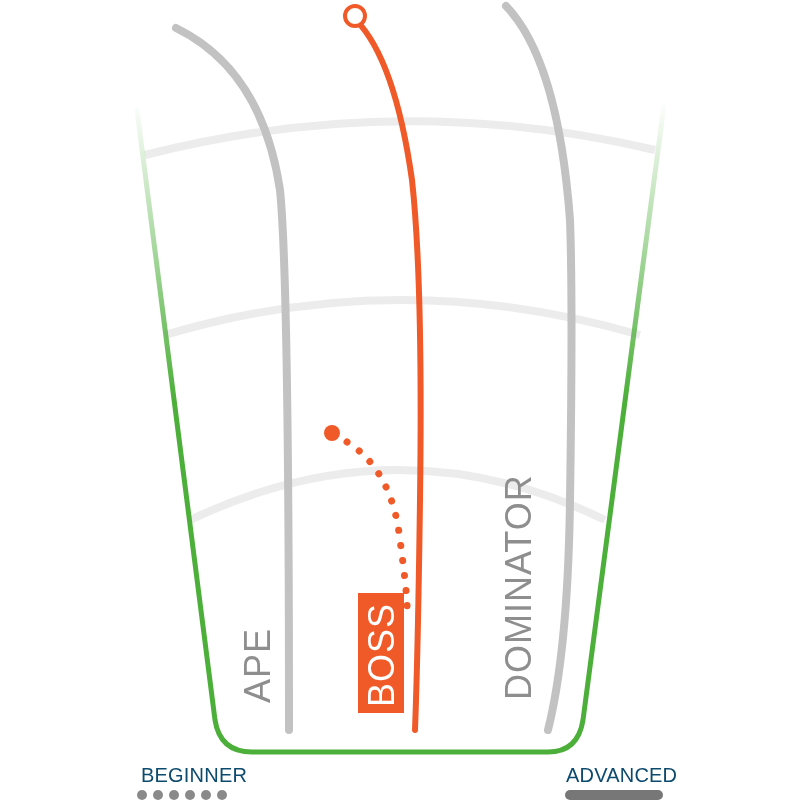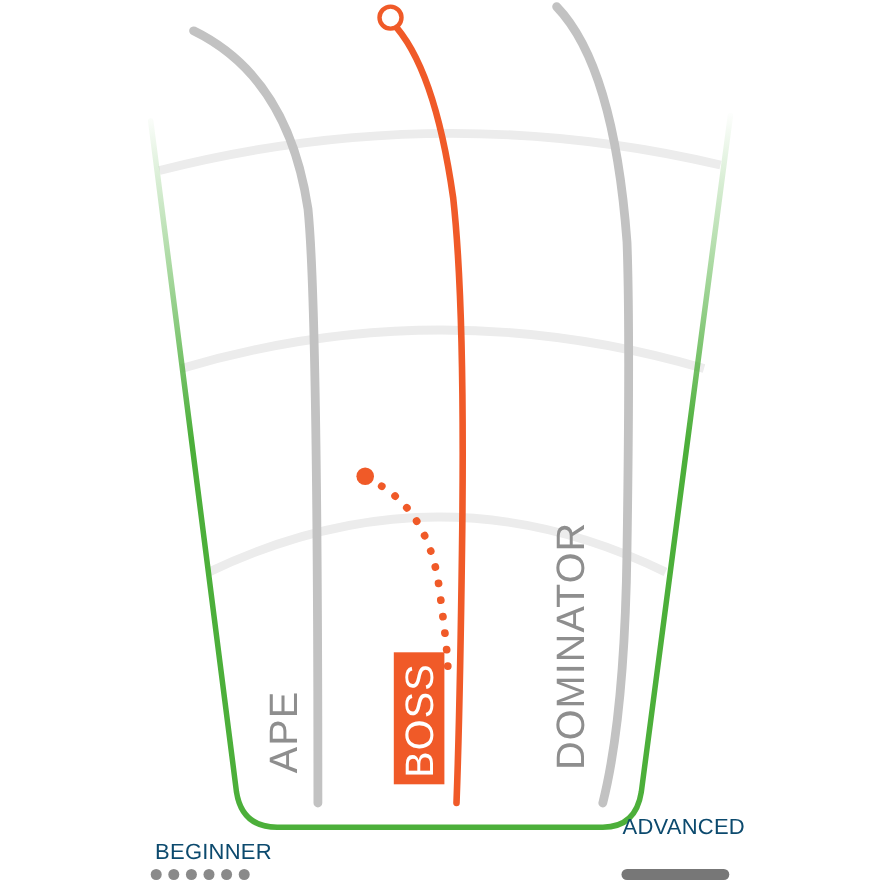--- a/index.html
+++ b/index.html
@@ -14,21 +14,21 @@
     }
     .label-ape { left: 240px; top: 703px; font-size: 36px; color: #8e8e8e; line-height: 36px; }
     .label-dominator { left: 501px; top: 700px; font-size: 36px; color: #8e8e8e; line-height: 36px; }
     .label-boss-box {
       position: absolute; left: 358px; top: 593px; width: 46px; height: 120px;
       background: #f05a28;
     }
     .label-boss { left: 364px; top: 707px; font-size: 36px; color: #ffffff; line-height: 36px; }
     .legend-text { position: absolute; font-size: 20px; color: #0c4a6e; letter-spacing: 0.2px; }
     .legend-beginner { left: 141px; top: 764px; }
-    .legend-advanced { left: 566px; top: 741px; }
+    .legend-advanced { left: 566px; top: 764px; }
     .dots { position: absolute; left: 137px; top: 790px; display: flex; gap: 6px; }
     .dot { width: 10px; height: 10px; border-radius: 50%; background: #8a8a8a; }
     .bar { position: absolute; left: 565px; top: 790px; width: 98px; height: 10px; border-radius: 5px; background: #777777; }
   </style>
 </head>
 <body>
 
 <div class="stage">
   <svg width="800" height="800" viewBox="0 0 800 800">
     <defs>

